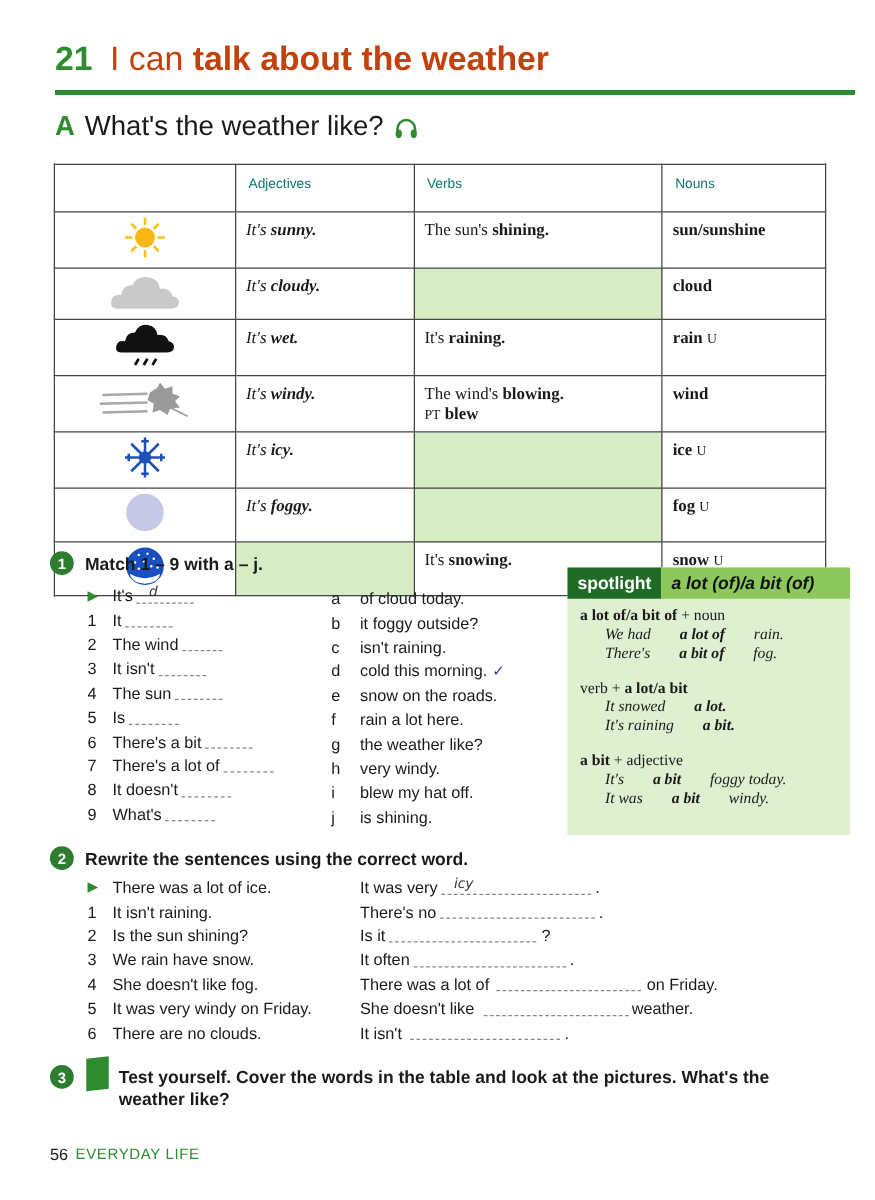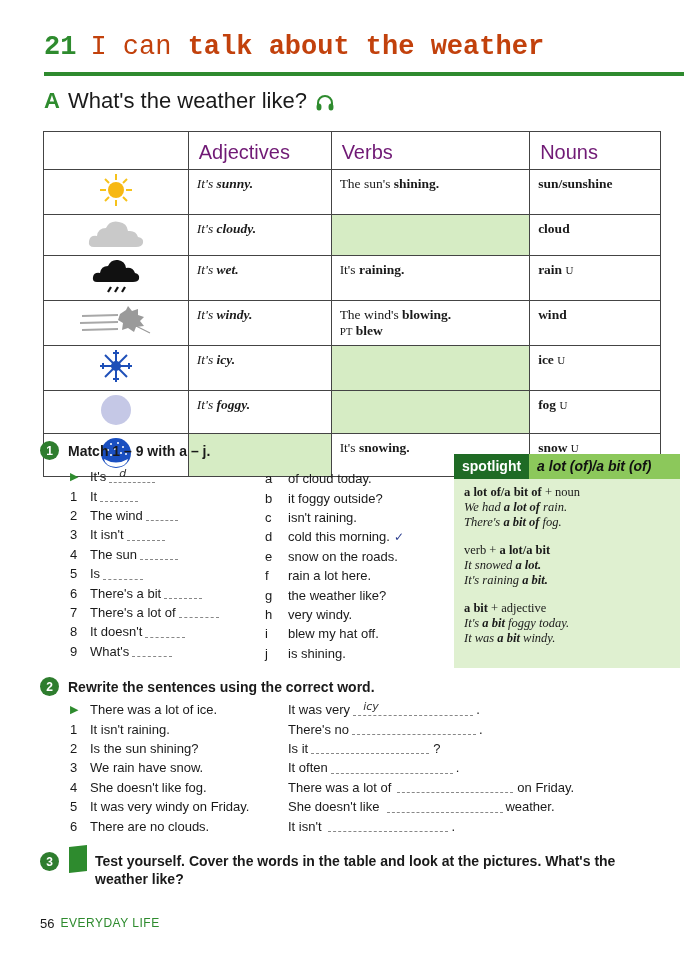--- a/index.html
+++ b/index.html
@@ -1,31 +1,31 @@
 <!DOCTYPE html>
 <html><head>
 <meta charset="utf-8">
 <style>
   * { box-sizing: border-box; margin: 0; padding: 0; }
   html, body { width: 700px; height: 960px; background: #ffffff; overflow: hidden; }
   body { font-family: "Liberation Sans", "DejaVu Sans", sans-serif; color: #1a1a1a; position: relative; }
 
-  .unit-title { position: absolute; left: 44px; top: 32px; font-size: 27px; display: flex; align-items: flex-end; gap: 14px; font-family: Liberation Mono, monospace; }
+  .unit-title { position: absolute; left: 44px; top: 32px; font-size: 27px; display: flex; align-items: flex-end; gap: 14px; }
   .unit-num { color: #2e8b2e; font-weight: bold; }
   .unit-text { color: #c2410c; }
   .unit-text b { font-weight: bold; }
   .title-rule { position: absolute; left: 44px; top: 72px; width: 640px; height: 4px; background: #2e8a2e; }
 
   .section-a { position: absolute; left: 44px; top: 88px; font-size: 22px; display: flex; align-items: center; gap: 8px; }
   .section-letter { color: #2e8b2e; font-weight: bold; }
   .headphones { display: inline-block; width: 20px; height: 18px; }
 
   table.vocab { position: absolute; left: 43px; top: 131px; border-collapse: collapse; width: 618px; }
   table.vocab td, table.vocab th { border: 1.5px solid #444; vertical-align: top; }
-  table.vocab th { height: 38px; font-weight: normal; color: #701a75; font-size: 20px; text-align: left; padding: 9px 10px 0 10px; }
+  table.vocab th { height: 38px; font-weight: normal; color: #0f766e; font-size: 11px; text-align: left; padding: 9px 10px 0 10px; }
   table.vocab td { height: 37px; font-family: "Liberation Serif", "DejaVu Serif", serif; font-size: 13.5px; padding: 6px 8px; }
   td.pic { width: 145px; text-align: center; padding: 2px !important; vertical-align: middle !important; }
   td.adj { width: 143px; font-style: italic; }
   td.verb { width: 199px; }
   td.noun { width: 131px; font-weight: bold; }
   td.empty { background: #d6ecc4; }
   .u { font-variant: small-caps; font-weight: normal; font-size: 11px; }
   .pt { font-variant: small-caps; font-size: 11px; }
 
   .ex-head { position: absolute; display: flex; align-items: center; gap: 9px; font-weight: bold; font-size: 14px; }
@@ -40,21 +40,21 @@
   .blank { display: inline-block; border-bottom: 1px dashed #888; height: 12px; vertical-align: baseline; margin-left: 3px; position: relative; }
   .hand { font-family: "DejaVu Sans", sans-serif; font-size: 11px; color: #333; position: absolute; left: 10px; top: -4px; font-style: italic; }
   .tick { color: #2b3d8f; margin-left: 4px; font-size: 12px; }
 
   .spotlight { position: absolute; left: 454px; top: 454px; width: 226px; height: 214px; background: #dff0d0; }
   .spot-head { display: flex; height: 25px; }
   .spot-tag { background: #1f6b25; color: #fff; font-weight: bold; font-size: 14px; padding: 4px 8px; }
   .spot-title { background: #8cc85b; flex: 1; color: #111; font-style: italic; font-weight: bold; font-size: 14px; padding: 4px 8px; }
   .spot-body { padding: 6px 10px; font-family: "Liberation Serif", "DejaVu Serif", serif; font-size: 12.5px; line-height: 15px; }
   .spot-body .grp { margin-bottom: 13px; }
-  .spot-body i { font-style: italic; }
+  .spot-body i { font-style: italic; margin-left: 20px; }
 
   .ex2-left { position: absolute; left: 70px; top: 700px; font-size: 13px; }
   .ex2-right { position: absolute; left: 288px; top: 700px; font-size: 13px; }
   .ex2-left .row, .ex2-right .row { height: 19.4px; }
 
   .ex3-head { position: absolute; left: 40px; top: 846px; display: flex; gap: 8px; align-items: flex-start; }
   .cover-icon { width: 18px; height: 26px; background: #2e8b2e; transform: skewY(-6deg); margin-left: 2px; }
   .ex3-text { font-weight: bold; font-size: 14px; line-height: 18px; width: 560px; margin-top: 6px; }
 
   .footer { position: absolute; left: 40px; top: 916px; font-size: 13px; display: flex; gap: 6px; }

